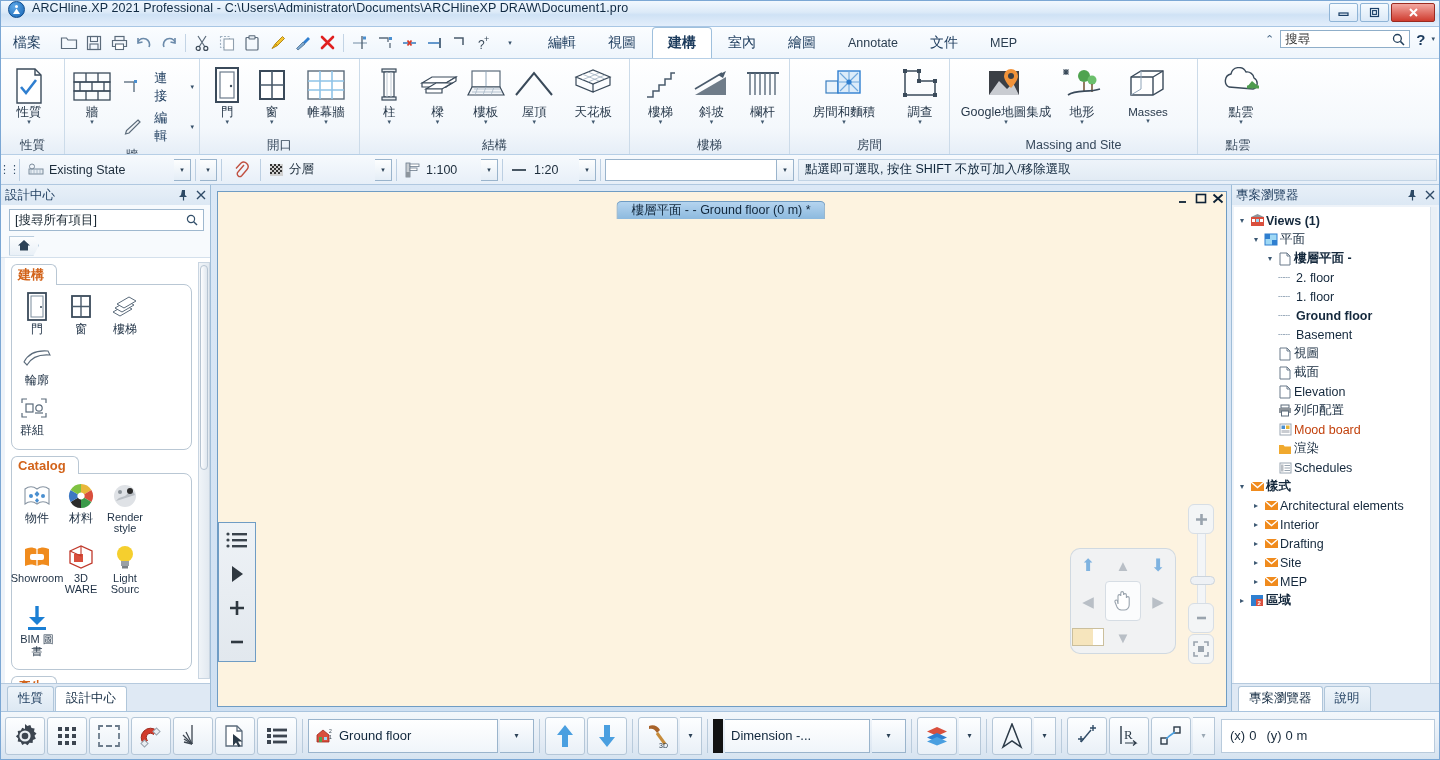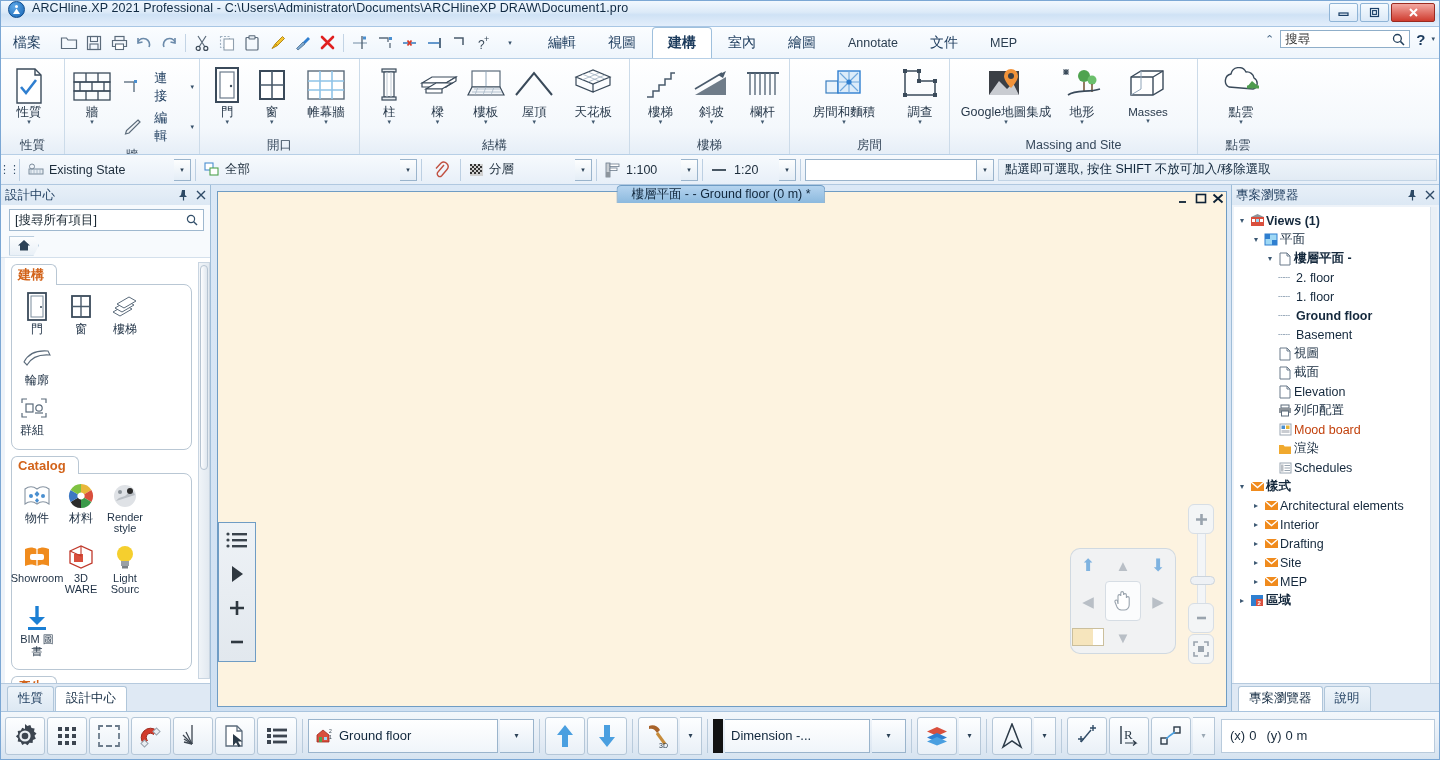--- a/index.html
+++ b/index.html
@@ -246,21 +246,21 @@
     border: 1px solid #b0c6da; border-bottom: none;
     background: linear-gradient(180deg,#eef4fa,#dde8f3);
     border-radius: 3px 3px 0 0; margin-right: 1px;
   }
   .ptab.active { background: #fff; color: #10283f; }
 
   
   .canvas-wrap { flex: 1; position: relative; padding: 4px 4px 4px 4px; min-width: 0; }
   .canvas-title {
     position: absolute; left: 50%; transform: translateX(-50%);
-    top: 0; height: 18px; min-width: 200px;
+    top: 16px; height: 18px; min-width: 200px;
     background: linear-gradient(180deg,#b5d4ef,#8cb9de);
     border: 1px solid #6f9cc4; border-bottom: none;
     border-radius: 5px 5px 0 0;
     display: flex; align-items: center; justify-content: center;
     padding: 0 14px; font-size: 12.5px; color: #10263b; z-index: 5;
     white-space: nowrap;
   }
   .canvas-frame {
     position: absolute; left: 6px; right: 4px; top: 6px; bottom: 4px;
     border: 1px solid #6f9cc4; background: #fdf3e0;
@@ -860,29 +860,20 @@
             <rect x="1" y="6" width="14" height="5" fill="#e7edf3" stroke="#7b8b9b" stroke-width="1"></rect>
             <path d="M3 6 v5 M6 6 v5 M9 6 v5 M12 6 v5" stroke="#9fb0c0" stroke-width=".8"></path>
             <circle cx="4" cy="3.5" r="2.5" fill="none" stroke="#7b8b9b" stroke-width="1"></circle>
           </svg>
       </span>
       <span>Existing State</span>
     </div>
     <div class="combo-arrow">▾</div>
     <div class="opt-sep"></div>
 
-    <div class="combo flat" style="width:200px;">
-      <span>
-        <svg width="16" height="15" viewBox="0 0 16 15">
-            <rect x="1" y="1" width="8" height="7" fill="#fff" stroke="#4a8fd0" stroke-width="1.1"></rect>
-            <rect x="6" y="6" width="8" height="7" fill="#fff" stroke="#4fa34f" stroke-width="1.1"></rect>
-          </svg>
-      </span>
-      <span>全部</span>
-    </div>
     <div class="combo-arrow">▾</div>
     <div class="opt-sep"></div>
 
     <div class="qat-btn" style="width:30px;">
       <svg width="16" height="17" viewBox="0 0 16 17">
           <path d="M11 4 L5 11 a2.6 2.6 0 0 0 3.7 3.7 L14 8.5 a4.4 4.4 0 0 0 -6.2 -6.2 L3 7.5" fill="none" stroke="#c05040" stroke-width="1.4"></path>
         </svg>
     </div>
     <div class="opt-sep"></div>
 

